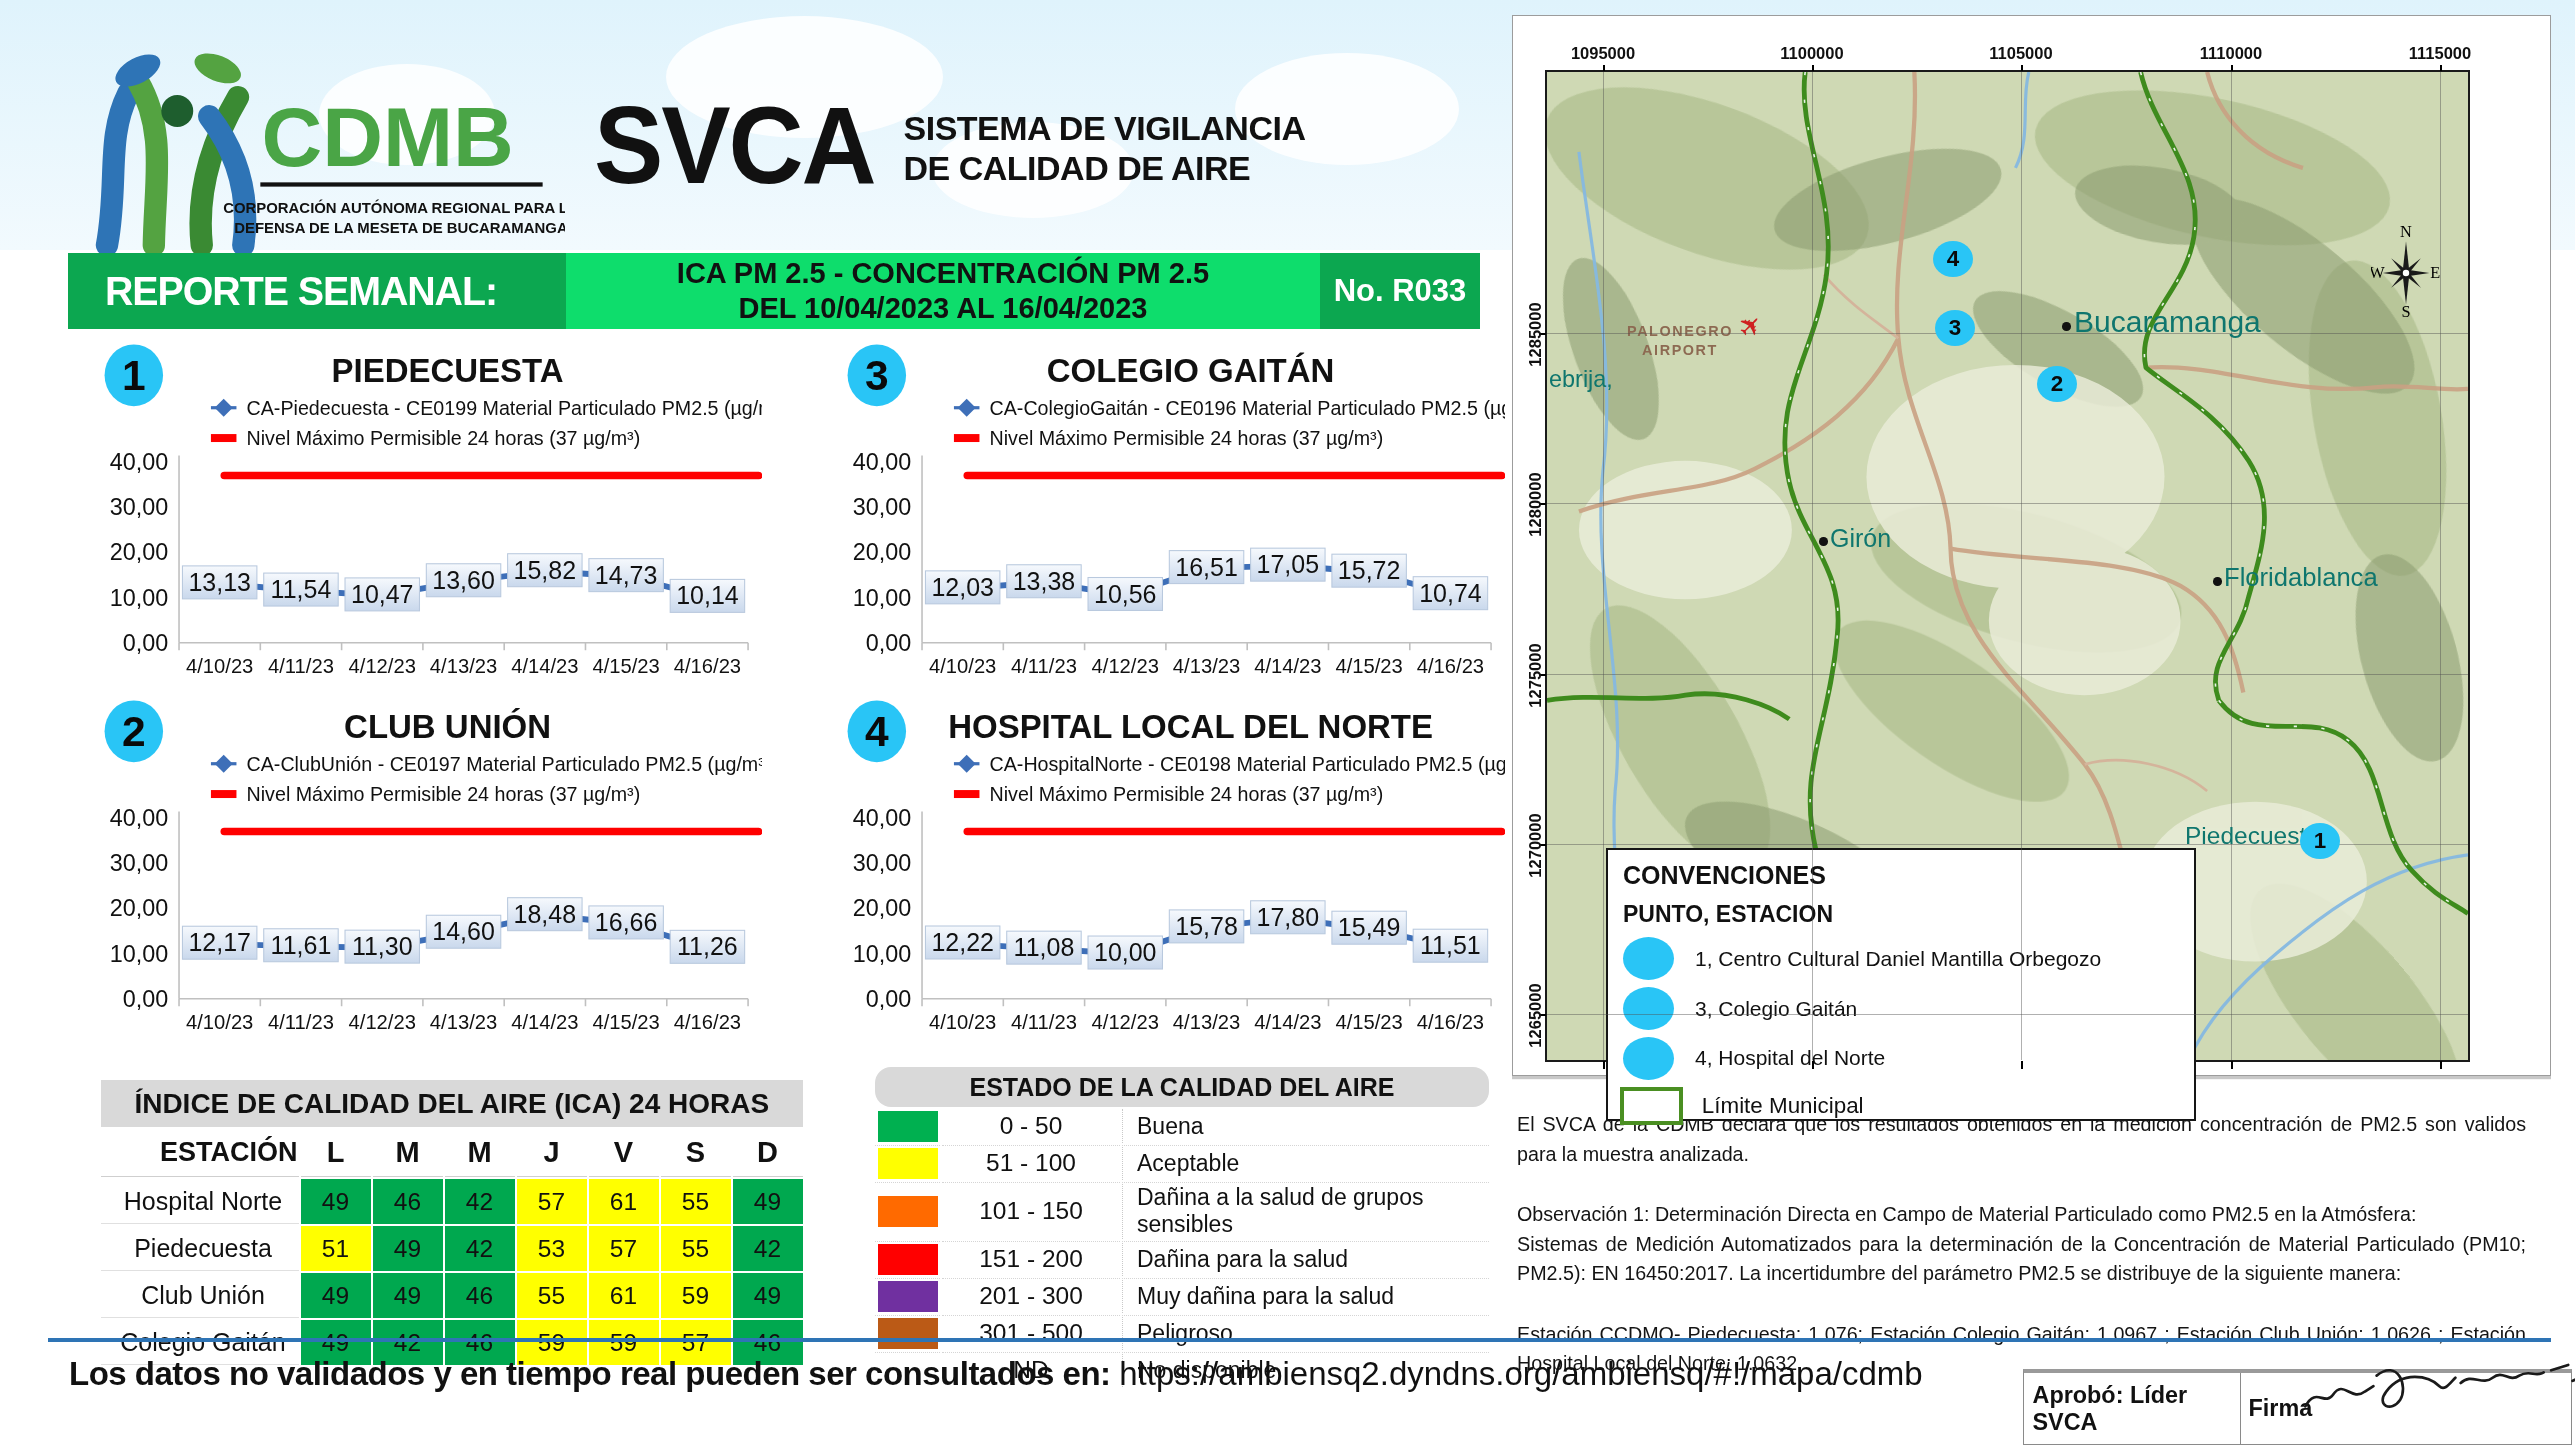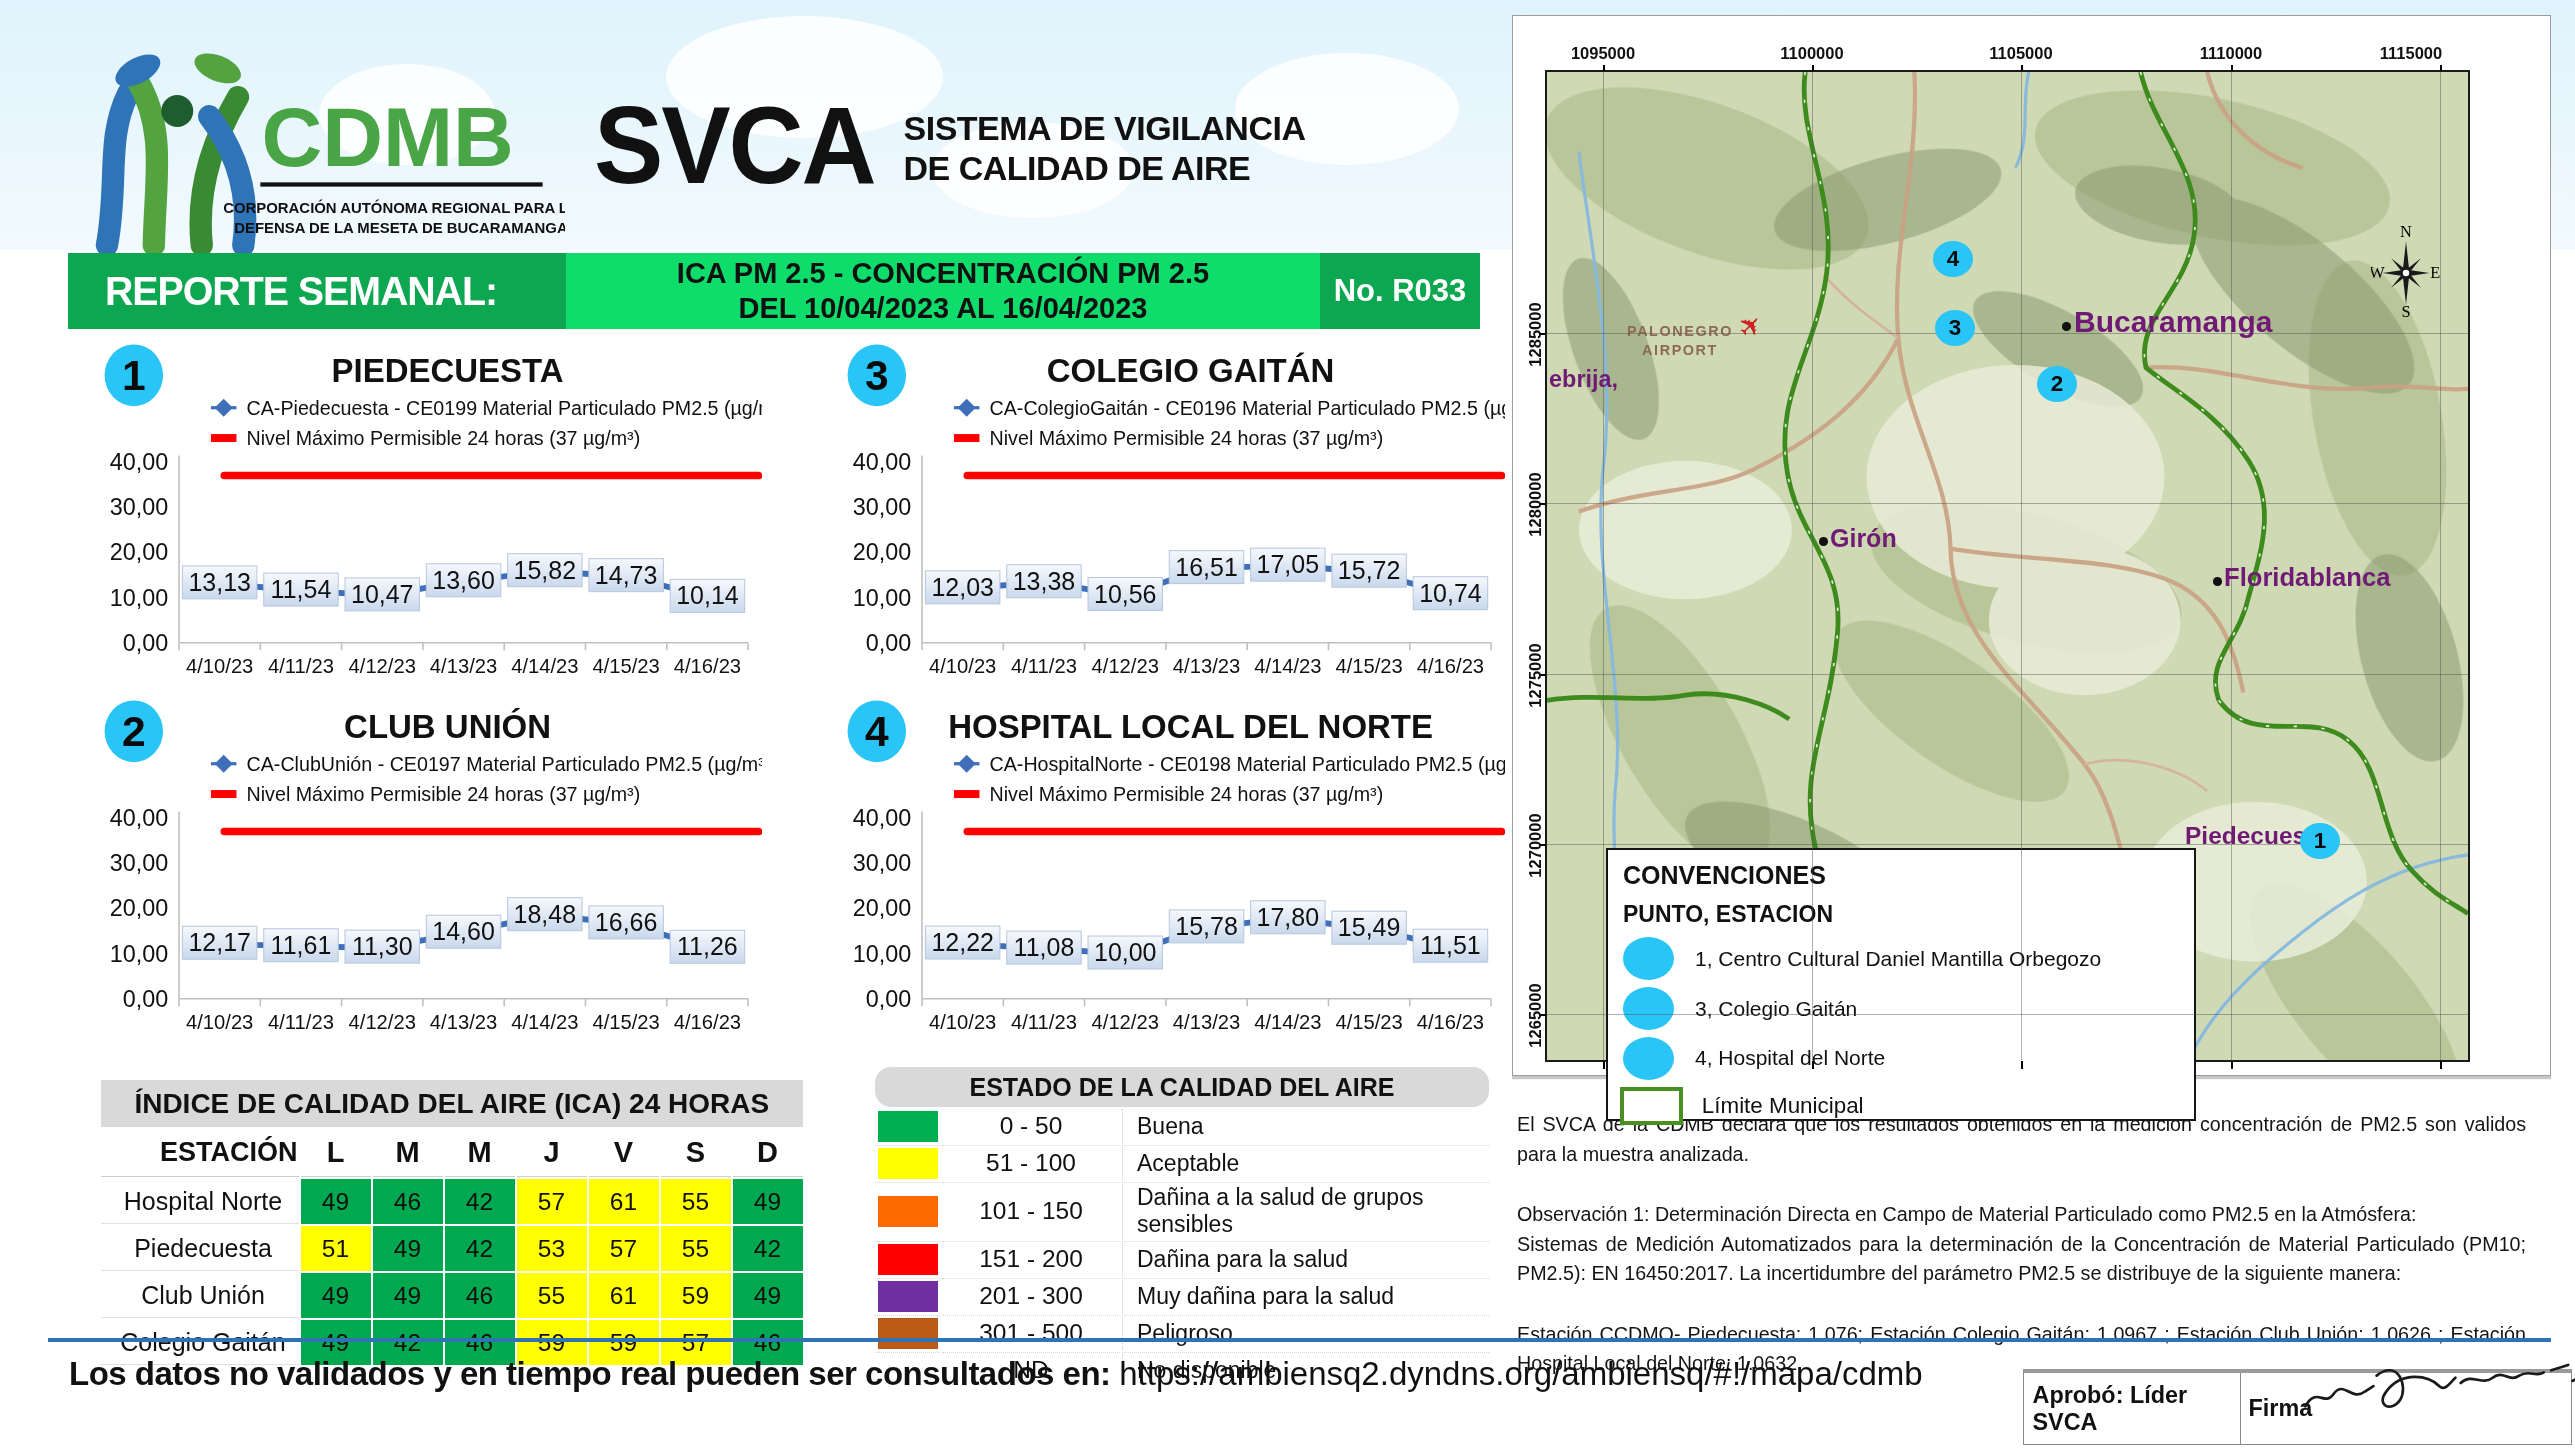--- a/index.html
+++ b/index.html
@@ -52,21 +52,21 @@
   .map-wrap svg.terrain{position:absolute;left:0;top:0;width:921px;height:988px;}
   .gridv{position:absolute;top:0;width:1.1px;height:100%;background:rgba(80,80,80,.45);}
   .gridh{position:absolute;left:0;height:1.1px;width:100%;background:rgba(80,80,80,.45);}
   .tickt{position:absolute;top:-7.5px;width:1.6px;height:6.4px;background:#000;}
   .tickb{position:absolute;bottom:-8.5px;width:2.1px;height:7.5px;background:#000;}
   .tickl{position:absolute;left:-8.5px;width:7.5px;height:1.6px;background:#000;}
   .map-xtick{position:absolute;top:-28px;width:106px;margin-left:-53px;text-align:center;font-size:16.5px;font-weight:bold;}
   .map-ytick{position:absolute;left:-65px;width:106px;margin-top:-8.5px;text-align:center;font-size:16.5px;font-weight:bold;transform:rotate(-90deg);}
   .mk{position:absolute;width:40px;height:36px;margin:-18px 0 0 -20px;border-radius:50%;background:#29C5F6;
       display:flex;align-items:center;justify-content:center;font-size:22.4px;font-weight:bold;color:#0a0a0a;}
-  .place{position:absolute;font-weight:bold;color:#701a75;white-space:nowrap;text-align:right;}
+  .place{position:absolute;font-weight:normal;color:#0f766e;white-space:nowrap;text-align:right;}
   .pdot{position:absolute;width:8.5px;height:8.5px;border-radius:50%;background:#111;}
   .airport{position:absolute;color:#8d6a52;font-weight:bold;font-size:14.4px;letter-spacing:1.6px;text-align:center;line-height:1.3;}
   .airport .plane{position:absolute;right:-31px;top:-14px;color:#cf2020;font-size:28px;transform:rotate(-45deg);}
   .map-legend{position:absolute;left:59px;top:776px;width:590px;height:273px;background:#fff;border:2.1px solid #161616;
               box-sizing:border-box;padding:10.6px 0 0 15px;}
   .leg-title{font-size:25px;font-weight:bold;}
   .leg-sub{font-size:23px;font-weight:bold;margin-top:11.7px;}
   .leg-item{display:flex;align-items:center;margin-top:11.7px;height:38px;}
   .leg-dot{width:51px;height:43px;border-radius:50%;background:#29C5F6;flex:0 0 auto;}
   .leg-item span{font-size:21px;margin-left:21px;}
@@ -598,21 +598,21 @@
        <div class="tickt" style="left:474px"></div>
        <div class="tickb" style="left:474px"></div>
        <div class="map-xtick" style="left:474px">1105000</div>
         <div class="gridv" style="left:684px"></div>
        <div class="tickt" style="left:684px"></div>
        <div class="tickb" style="left:684px"></div>
        <div class="map-xtick" style="left:684px">1110000</div>
         <div class="gridv" style="left:893px"></div>
        <div class="tickt" style="left:893px"></div>
        <div class="tickb" style="left:893px"></div>
-       <div class="map-xtick" style="left:864px">1115000</div>
+       <div class="map-xtick" style="left:893px">1115000</div>
         <div class="gridh" style="top:261px"></div>
        <div class="tickl" style="top:261px"></div>
        <div class="map-ytick" style="top:261px">1285000</div>
         <div class="gridh" style="top:431px"></div>
        <div class="tickl" style="top:431px"></div>
        <div class="map-ytick" style="top:431px">1280000</div>
         <div class="gridh" style="top:602px"></div>
        <div class="tickl" style="top:602px"></div>
        <div class="map-ytick" style="top:602px">1275000</div>
         <div class="gridh" style="top:772px"></div>

